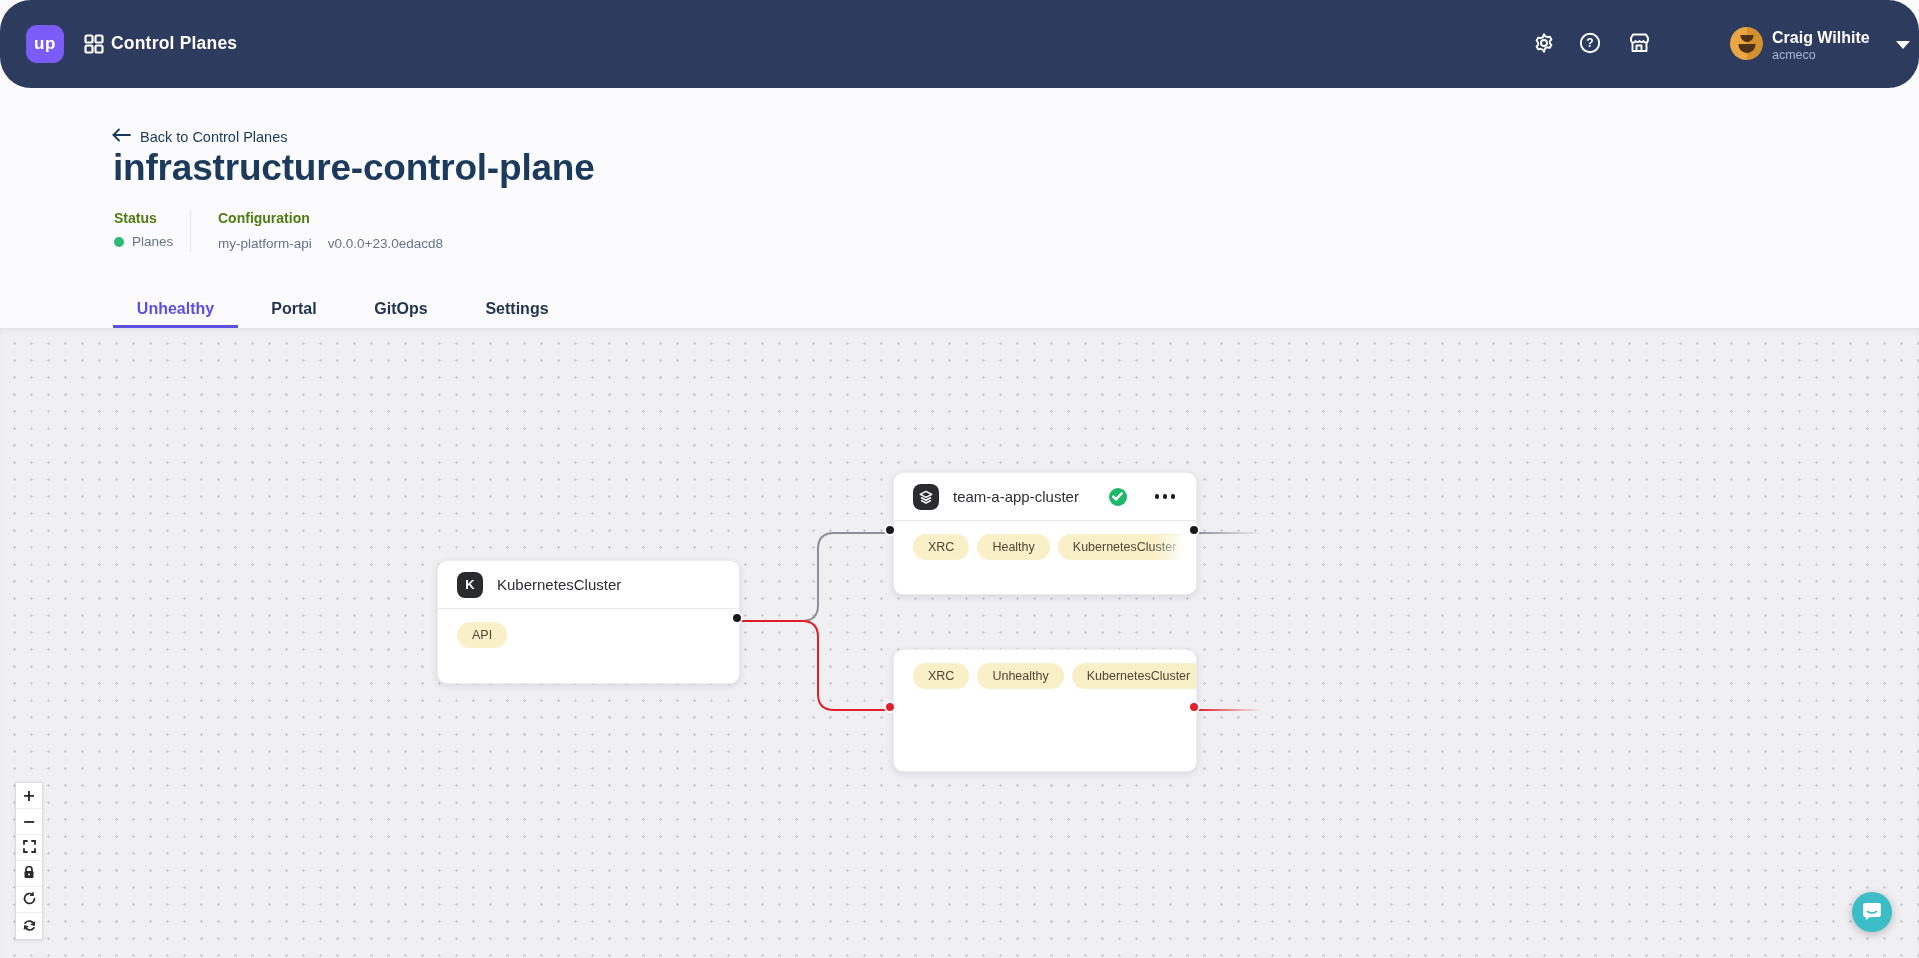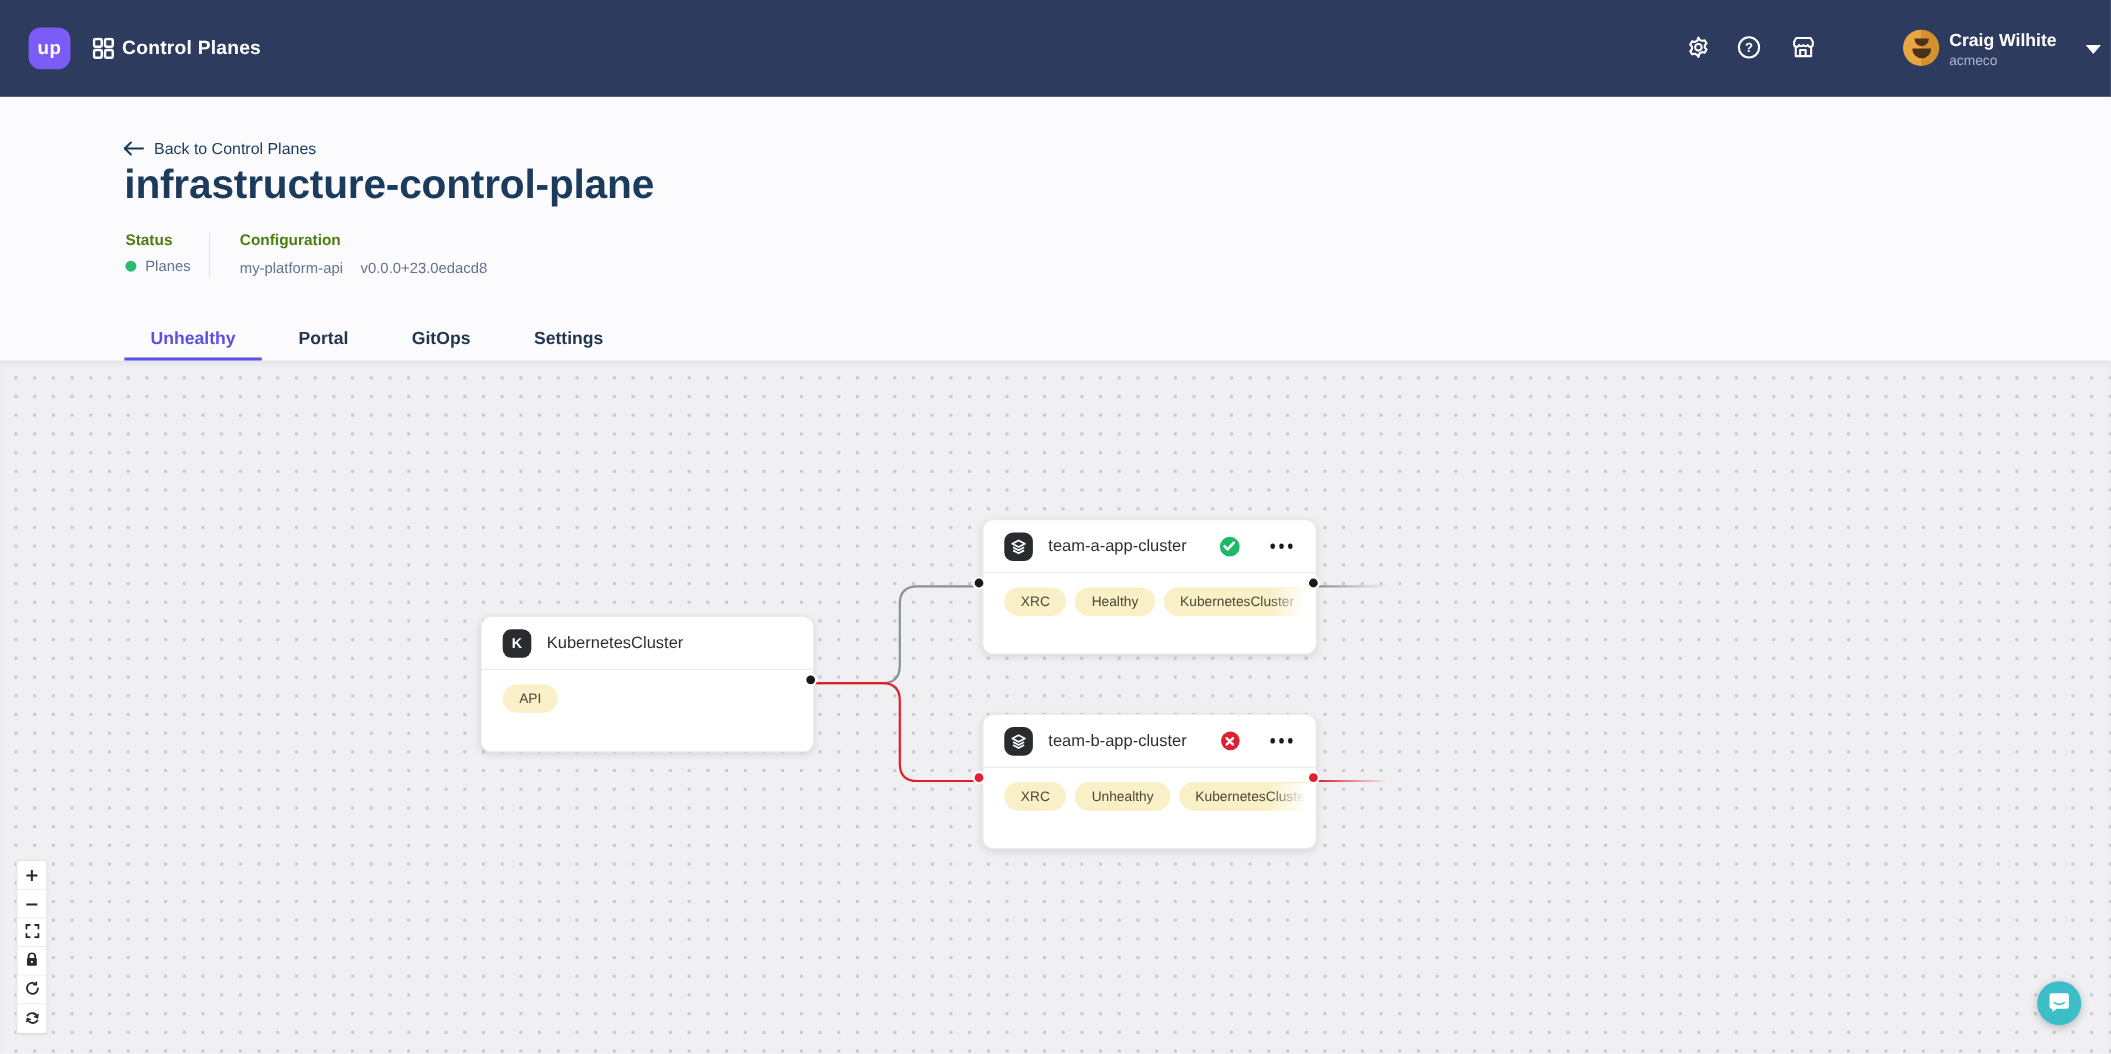--- a/index.html
+++ b/index.html
@@ -1,40 +1,40 @@
 <!DOCTYPE html>
 <html><head>
 <meta charset="utf-8">
 <style>
   * { margin:0; padding:0; box-sizing:border-box; }
   html,body { width:1919px; height:958px; overflow:hidden;
     font-family:"Liberation Sans", sans-serif; background:#fbfbfd; }
 
   
-  .navbar { position:absolute; left:0; top:0; width:1919px; height:88px; background:#2d3b5f; }
+  .navbar { position:absolute; left:0; top:0; width:1919px; height:88px; background:#2d3b5f;border-radius:31px; }
   .logo { position:absolute; left:26px; top:25px; width:38px; height:38px; border-radius:11px;
     background:#7c5cf7; color:#fff; font-weight:bold; font-size:17px; display:flex;
     align-items:center; justify-content:center; letter-spacing:.5px; cursor:pointer; }
   .grid-icon { position:absolute; left:84px; top:34px; }
   .app-title { position:absolute; left:111px; top:33px; color:#fff; font-size:17.5px; font-weight:bold; letter-spacing:.2px; }
   .nav-icon-btn { position:absolute; top:31px; width:26px; height:26px; background:none; border:none; cursor:pointer; }
   .nav-gear { left:1531px; } .nav-help { left:1577px; } .nav-store { left:1626px; }
   .user-menu { position:absolute; left:1724px; top:22px; width:200px; height:44px; cursor:pointer; }
   .avatar { position:absolute; left:6px; top:5px; width:33px; height:33px; border-radius:50%;
     background:linear-gradient(90deg,#eaa643 50%,#d3912f 50%); overflow:hidden; }
   .avatar .seg { position:absolute; left:50%; transform:translateX(-50%); background:#4a3118; }
   .avatar .seg.top { top:8px; width:13px; height:7px; border-radius:0 0 7px 7px; }
   .avatar .seg.bot { top:17px; width:17px; height:9px; border-radius:0 0 9px 9px; }
   .user-name { position:absolute; left:48px; top:7px; color:#fff; font-size:16px; font-weight:bold; white-space:nowrap; }
   .user-org  { position:absolute; left:48px; top:26px; color:#a9b5cc; font-size:12.5px; }
   .caret { position:absolute; left:172px; top:19px; width:0; height:0;
     border-left:7px solid transparent; border-right:7px solid transparent; border-top:8px solid #fff; }
 
   
-  .back-row { position:absolute; left:112px; top:128px; display:flex; gap:9px;
+  .back-row { position:absolute; left:112px; top:128px; display:flex; align-items:center; gap:9px;
     color:#173a5c; font-size:14.5px; cursor:pointer; }
   .page-title { position:absolute; left:113px; top:147px; font-size:37px; font-weight:800;
     color:#1b3a5c; letter-spacing:-.2px; }
   .meta-label { position:absolute; top:210px; font-size:14px; font-weight:bold; color:#4d7c0f; }
   .status-label { left:114px; } .config-label { left:218px; }
   .status-row { position:absolute; left:114px; top:234px; display:flex; align-items:center; gap:8px; }
   .status-dot { width:10px; height:10px; border-radius:50%; background:#2cbb72; }
   .meta-value { color:#64748b; font-size:13.5px; }
   .vdiv { position:absolute; left:190px; top:211px; width:1px; height:41px; background:#e2e5ea; }
   .config-row { position:absolute; left:218px; top:236px; display:flex; gap:16px; }
@@ -234,40 +234,20 @@
     </div>
     <div class="node-badges">
       <span class="pill">XRC</span>
       <span class="pill">Healthy</span>
       <span class="pill">KubernetesCluster</span>
     </div>
     <span class="badge-fade"></span>
   </div>
 
   <div class="node-card node-b">
-    <div class="node-header">
-      <span class="node-icon">
-        <svg width="16" height="16" viewBox="0 0 24 24" fill="none" stroke="#fff" stroke-width="2.4" stroke-linejoin="round">
-          <path d="M12 3.5l8.5 4.5-8.5 4.5L3.5 8z"></path>
-            <path d="M4.5 12.8L12 16.8l7.5-4"></path>
-            <path d="M4.5 17L12 21l7.5-4"></path>
-        </svg>
-      </span>
-      <span class="node-title">team-b-app-cluster</span>
-      <span class="status-circle bad">
-        <svg width="8" height="8" viewBox="0 0 8 8" fill="none" stroke="#fff" stroke-width="2.2" stroke-linecap="round">
-          <path d="M1 1l6 6M7 1L1 7"></path>
-        </svg>
-      </span>
-      <button class="dots-btn">
-        <i></i>
-          <i></i>
-          <i></i>
-      </button>
-    </div>
     <div class="node-badges">
       <span class="pill">XRC</span>
       <span class="pill">Unhealthy</span>
       <span class="pill">KubernetesCluster</span>
     </div>
     <span class="badge-fade"></span>
   </div>
 
   <span class="handle" style="left:732.5px; top:284.5px;"></span>
   <span class="handle" style="left:885.5px; top:196.5px;"></span>

